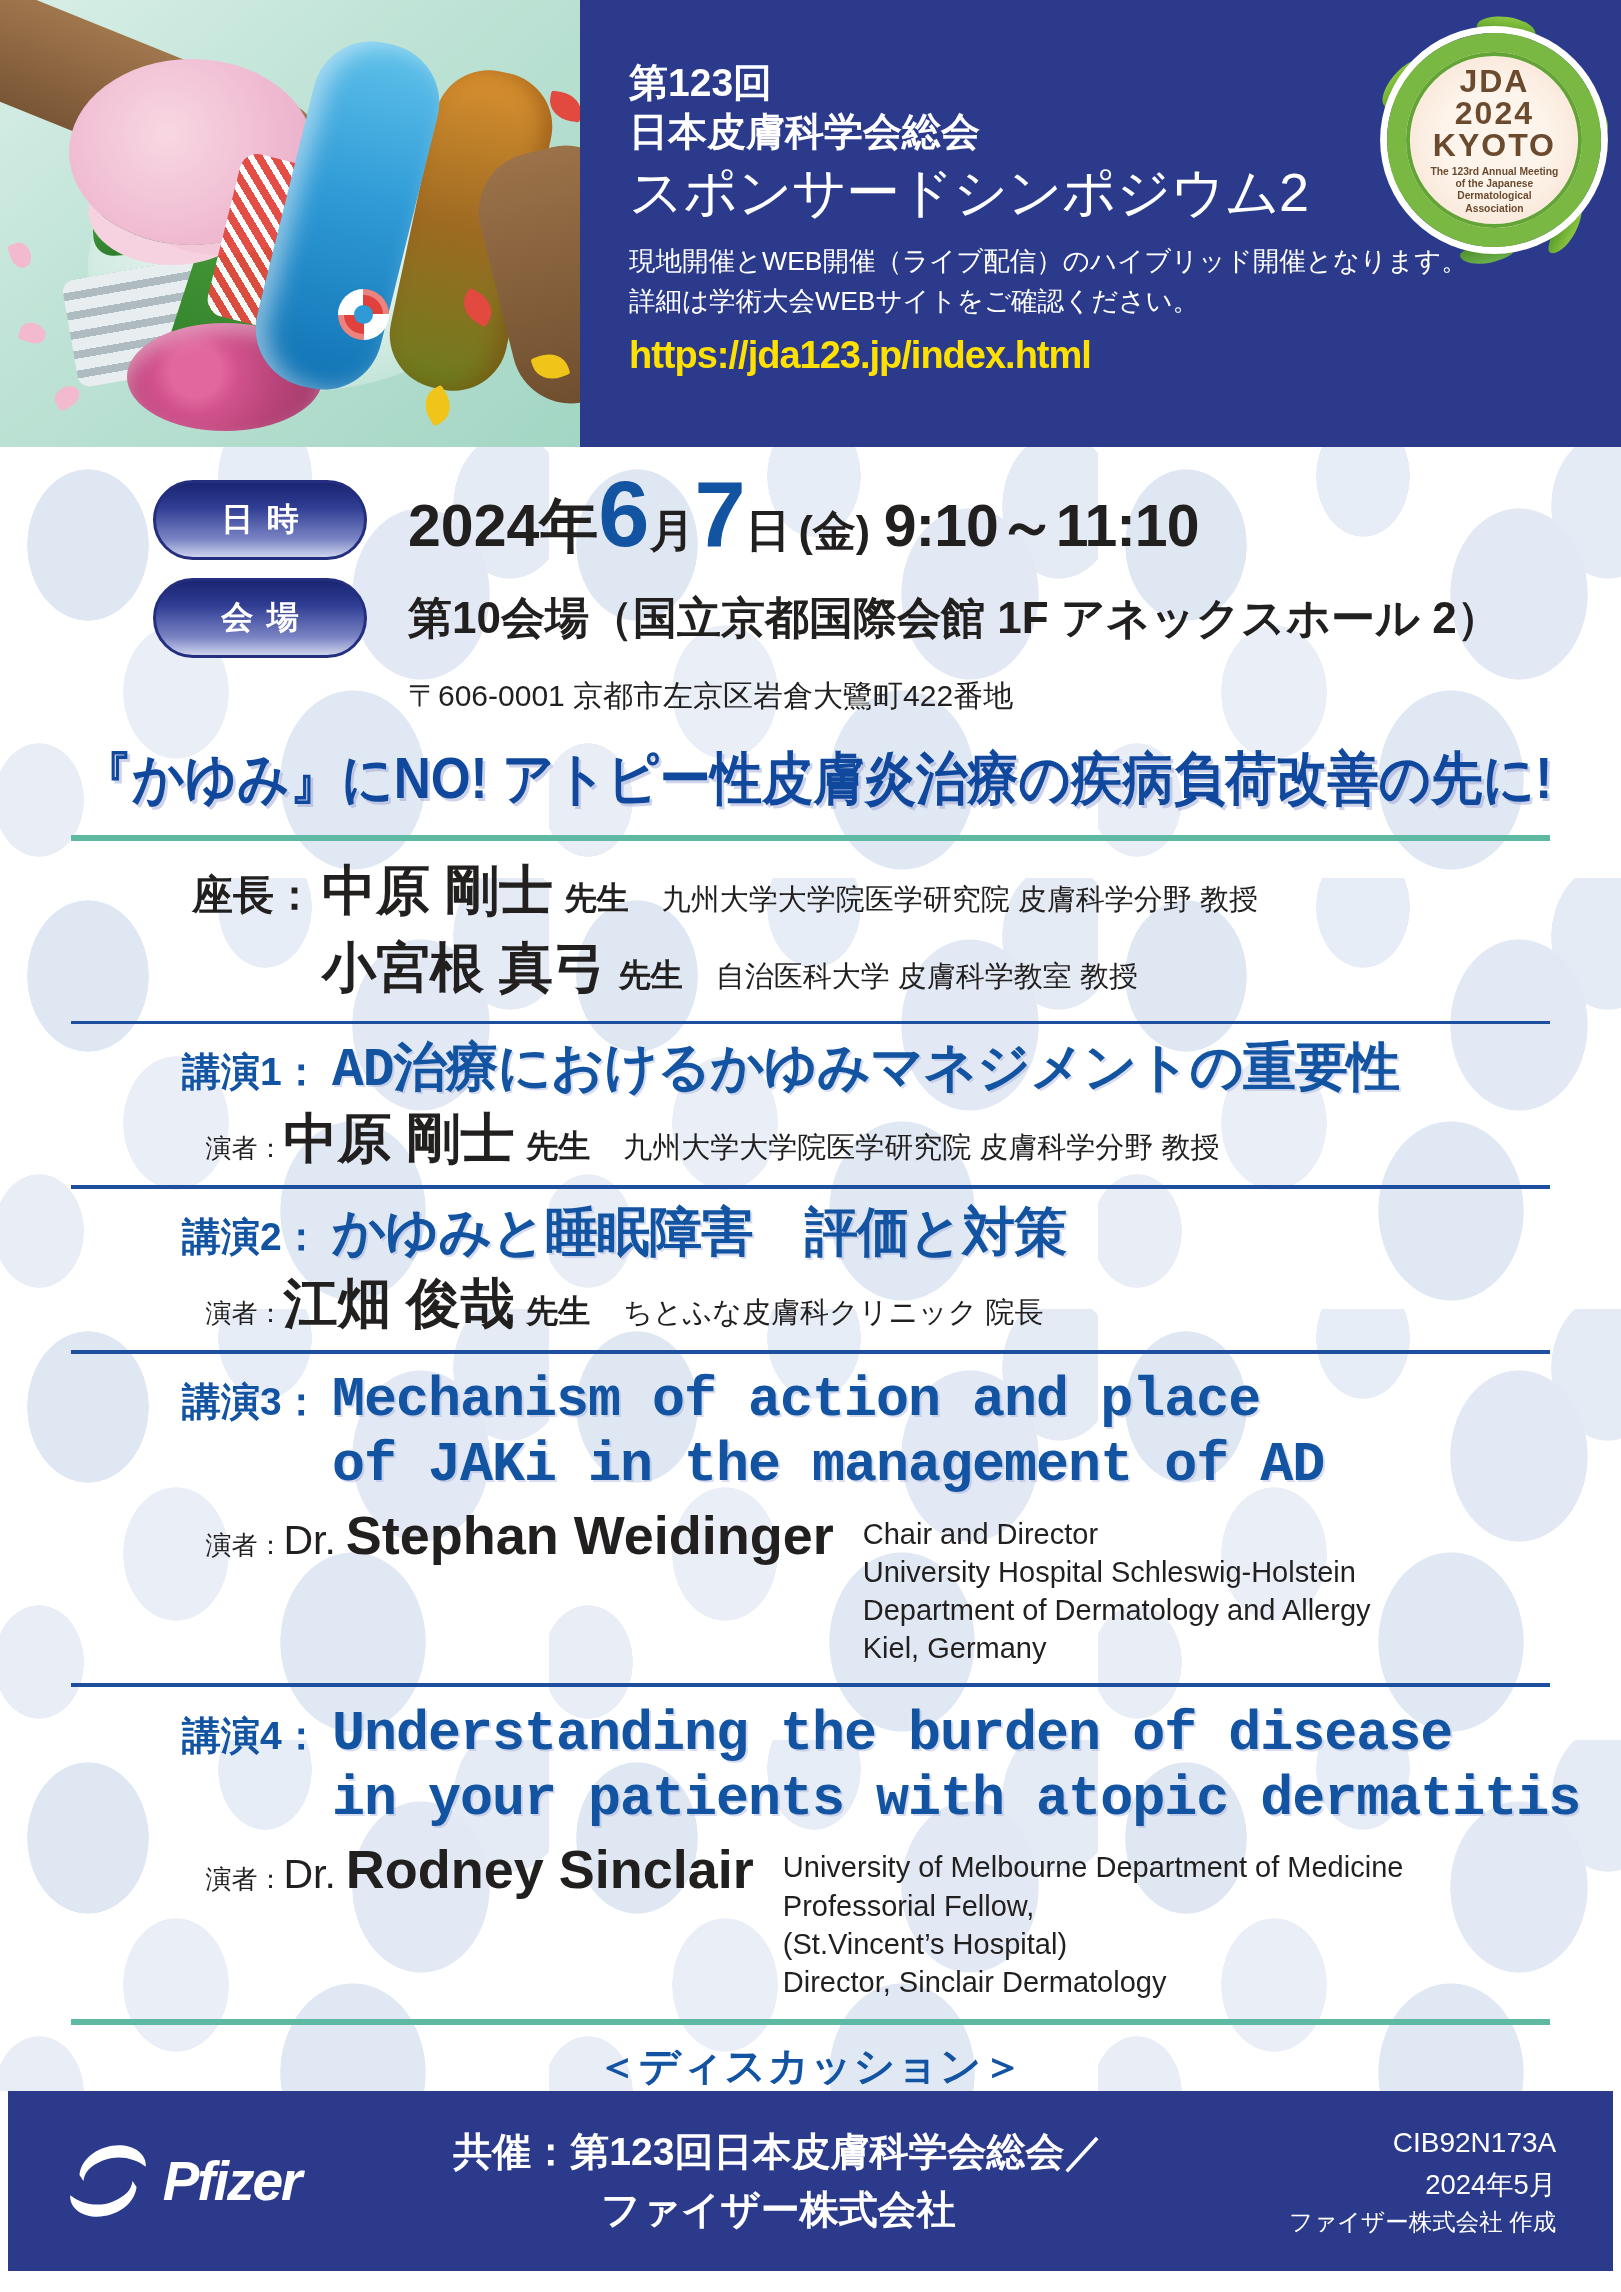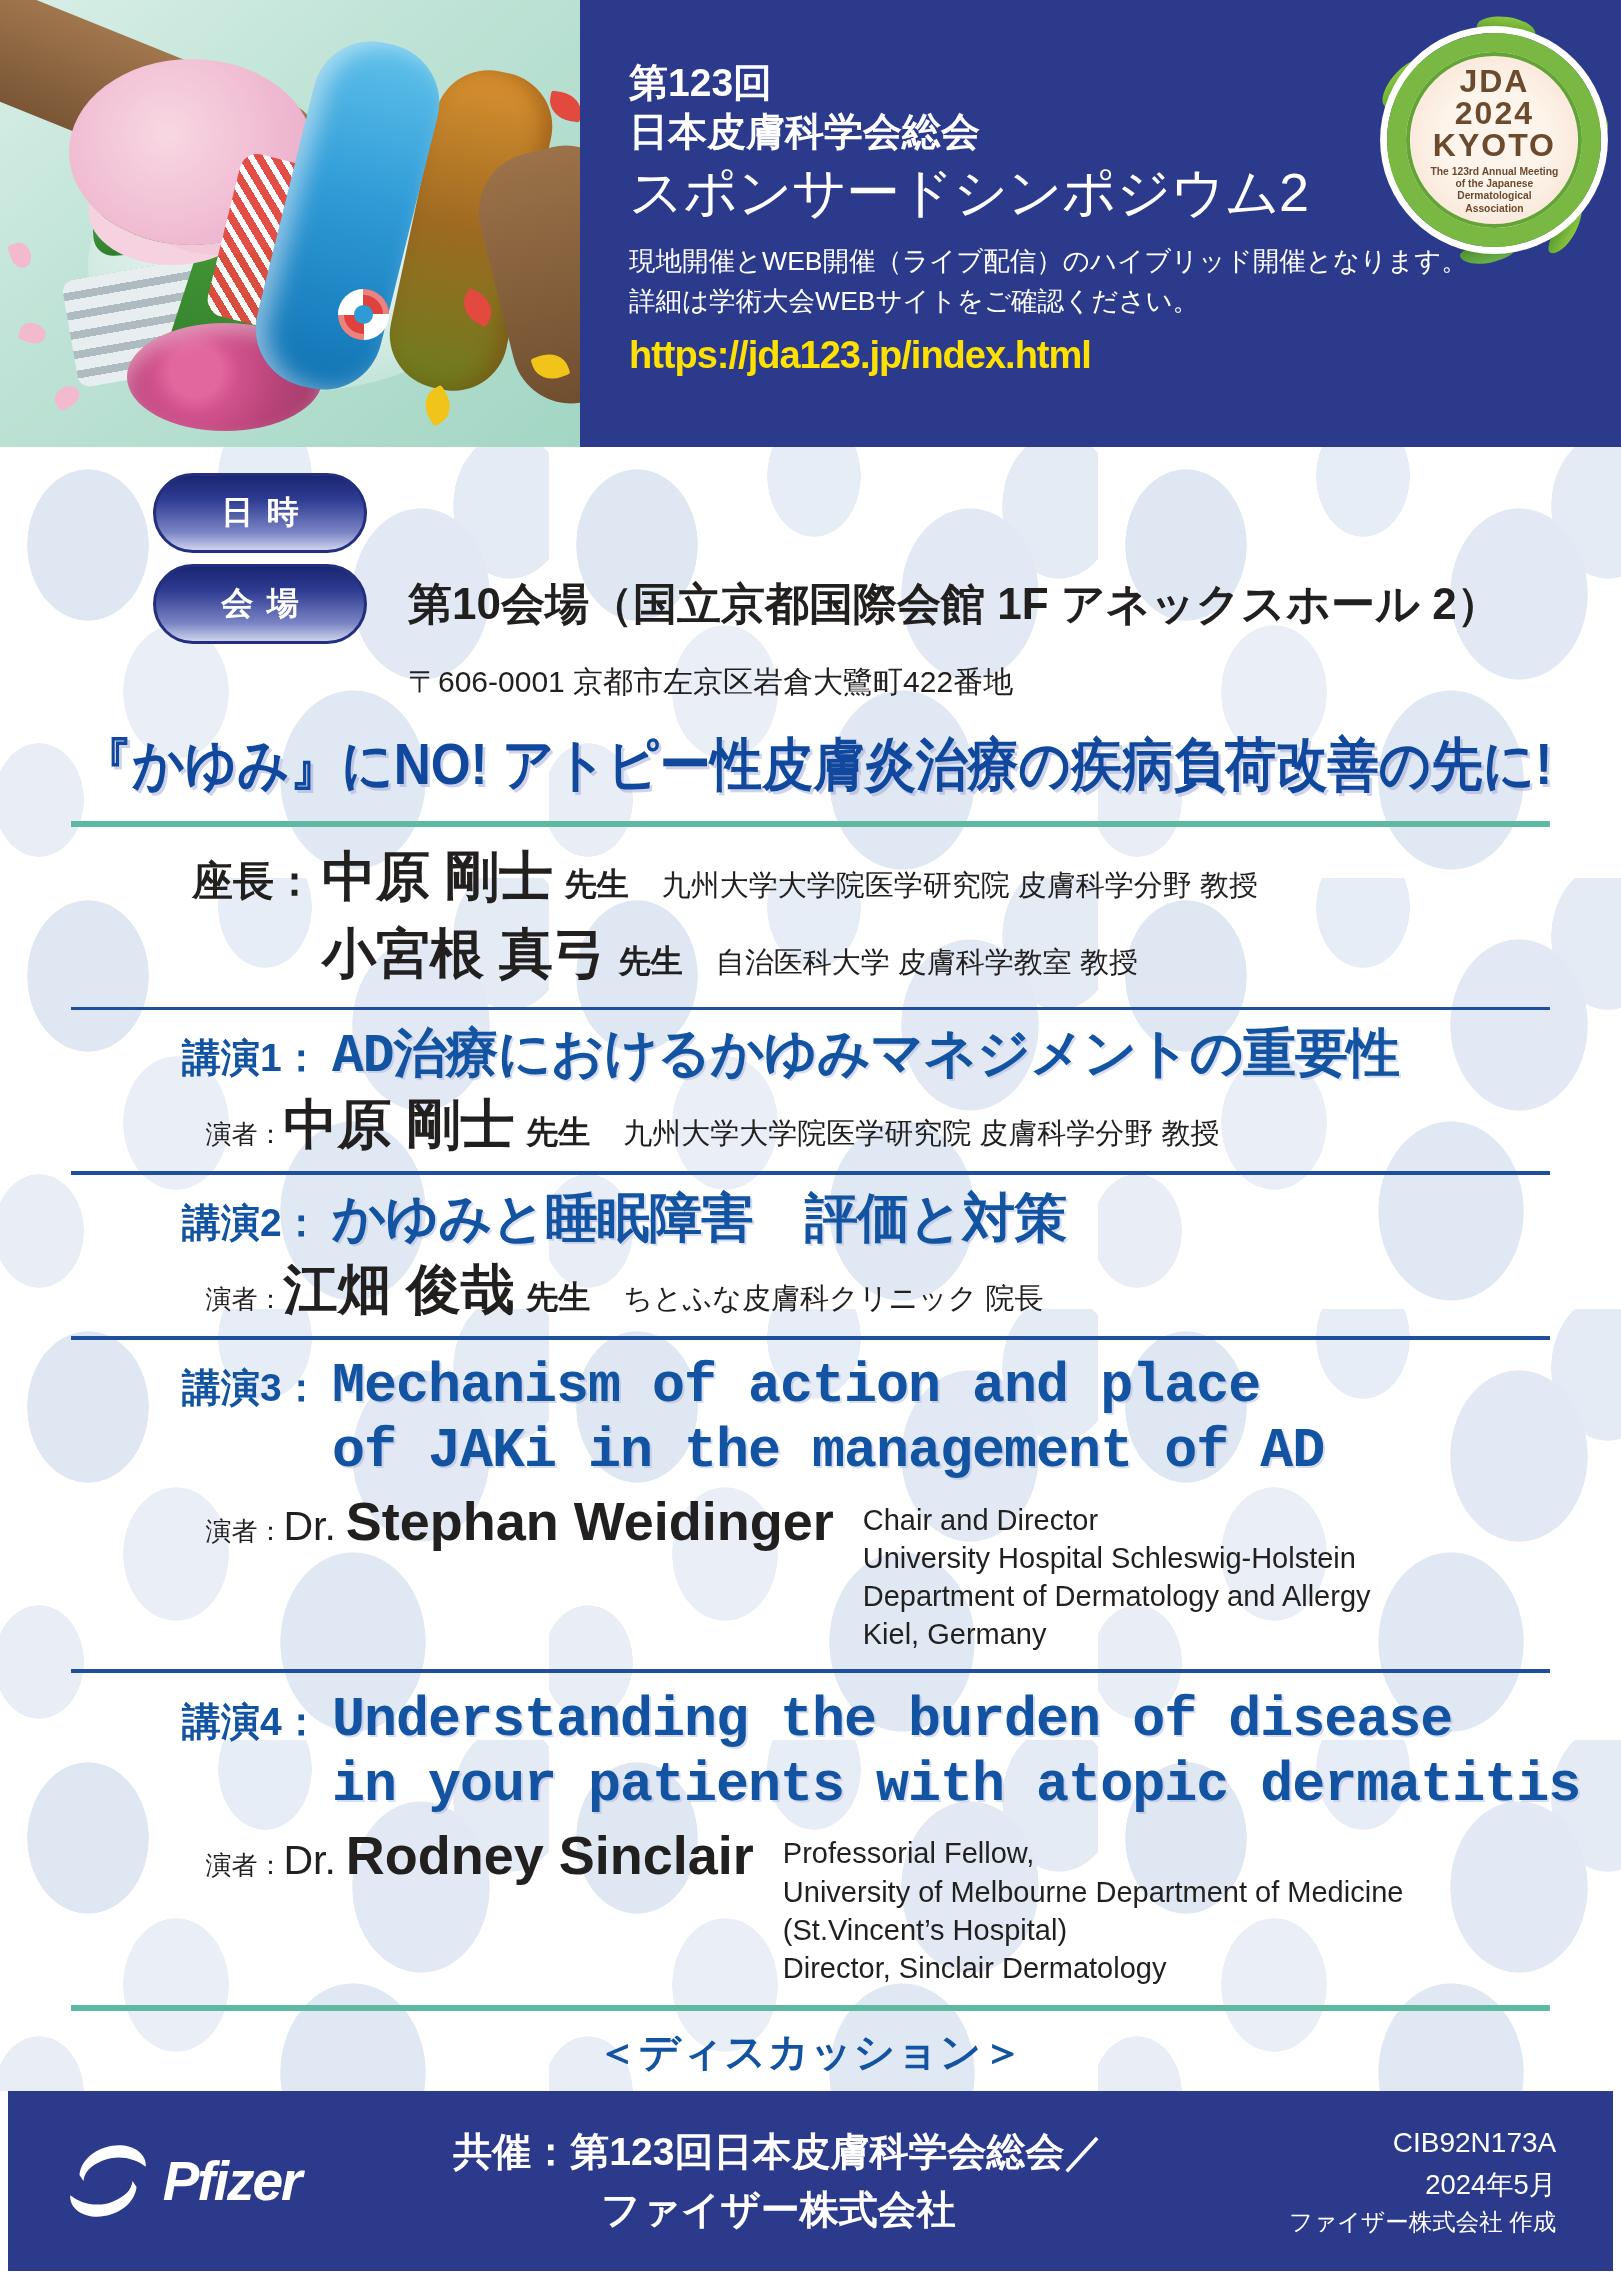--- a/index.html
+++ b/index.html
@@ -190,20 +190,29 @@
           <div class="jda-sub">The 123rd Annual Meeting of the Japanese Dermatological Association</div>
         </div>
       </div>
     </div>
   </div>
 
   <div class="content">
 
     <div class="row-date">
       <div class="badge">日時</div>
+      <div class="date-line">
+        <span class="d-base">2024年</span>
+          <span class="d-big">6</span>
+          <span class="d-mid">月</span>
+          <span class="d-big">7</span>
+          <span class="d-mid">日</span>
+          <span class="d-wk">(金)</span>
+          <span class="d-time">9:10～11:10</span>
+      </div>
     </div>
 
     <div class="row-venue">
       <div class="badge">会場</div>
       <div class="venue-text">第10会場（国立京都国際会館 1F アネックスホール 2）</div>
     </div>
     <div class="address">〒606-0001 京都市左京区岩倉大鷺町422番地</div>
 
     <div class="main-title">『かゆみ』にNO! アトピー性皮膚炎治療の疾病負荷改善の先に!</div>
 
@@ -284,22 +293,22 @@
         <span class="lec-title en">Understanding the burden of disease</span>
       </div>
       <div class="lec-title en lec-title-l2">in your patients with atopic dermatitis</div>
       <div class="sp-row topalign">
         <span class="sp-group">
           <span class="sp-label">演者：</span>
           <span class="sp-dr">Dr.</span>
           <span class="sp-name">Rodney Sinclair</span>
         </span>
         <span class="sp-affblock">
+          <div>University of Melbourne Department of Medicine</div>
           <div>Professorial Fellow,</div>
-          <div>University of Melbourne Department of Medicine</div>
           <div>(St.Vincent’s Hospital)</div>
           <div>Director, Sinclair Dermatology</div>
         </span>
       </div>
     </div>
 
     <div class="hr-teal"></div>
 
     <div class="discussion">＜ディスカッション＞</div>
   </div>

